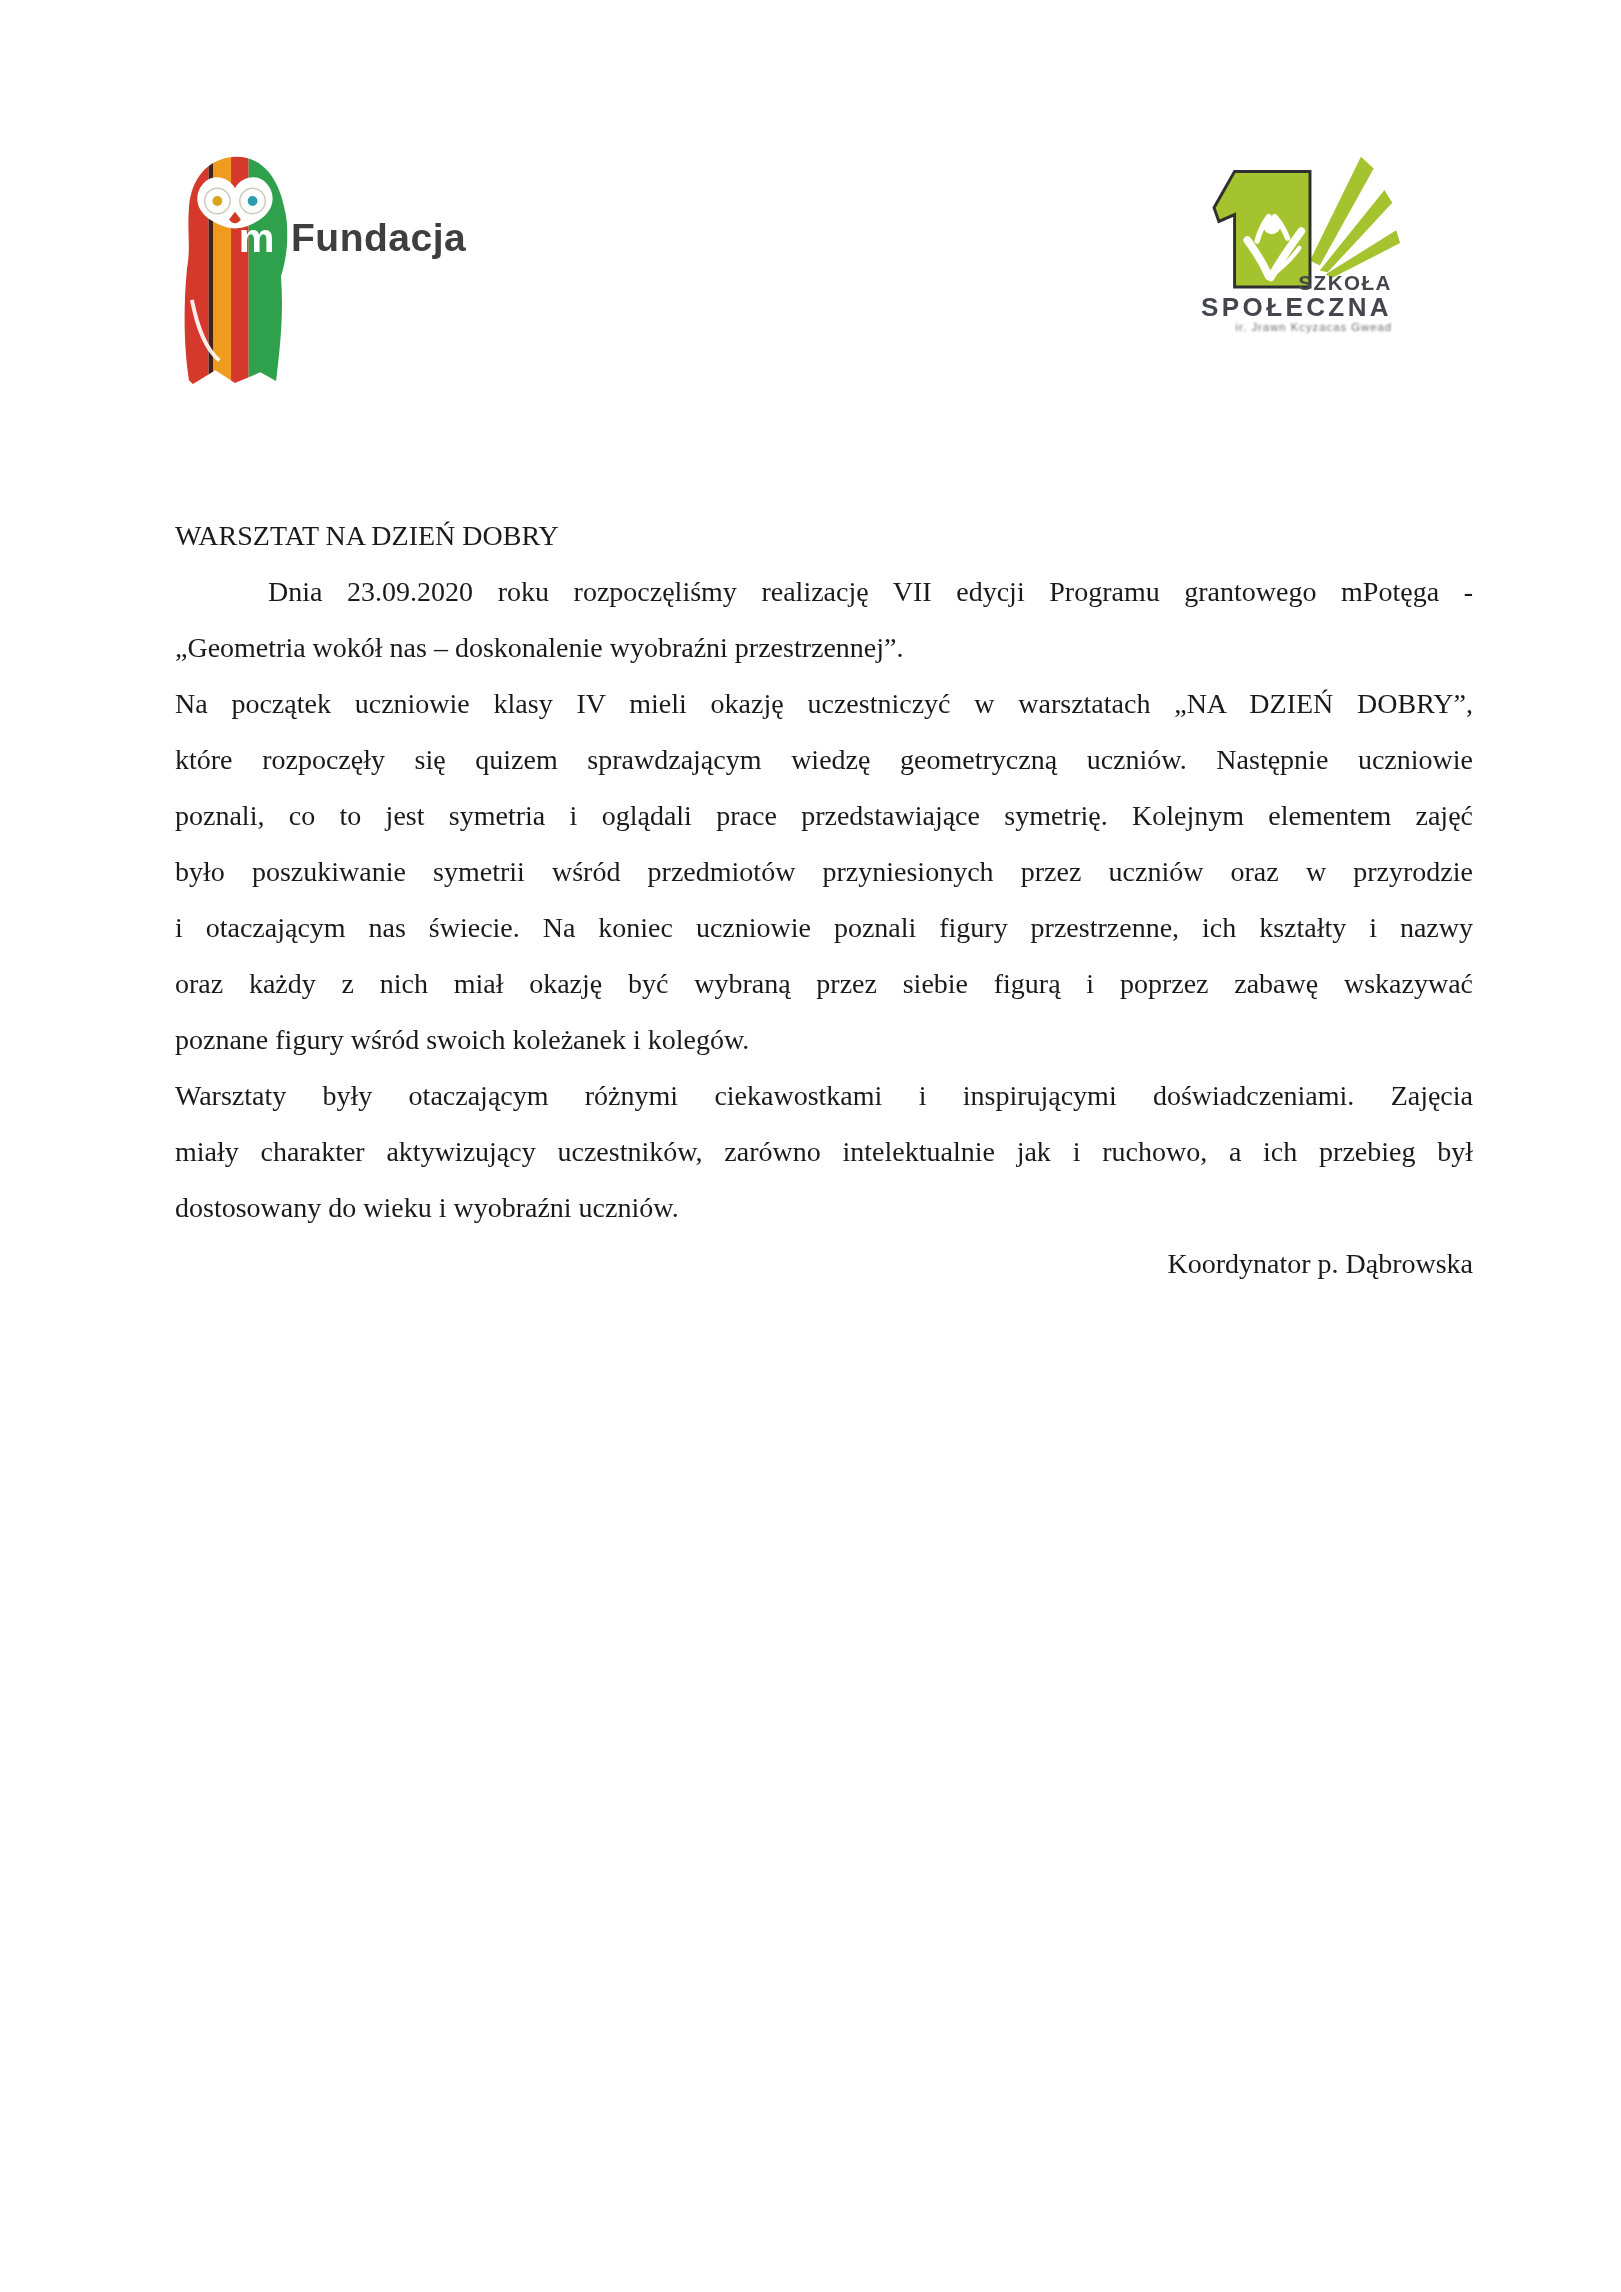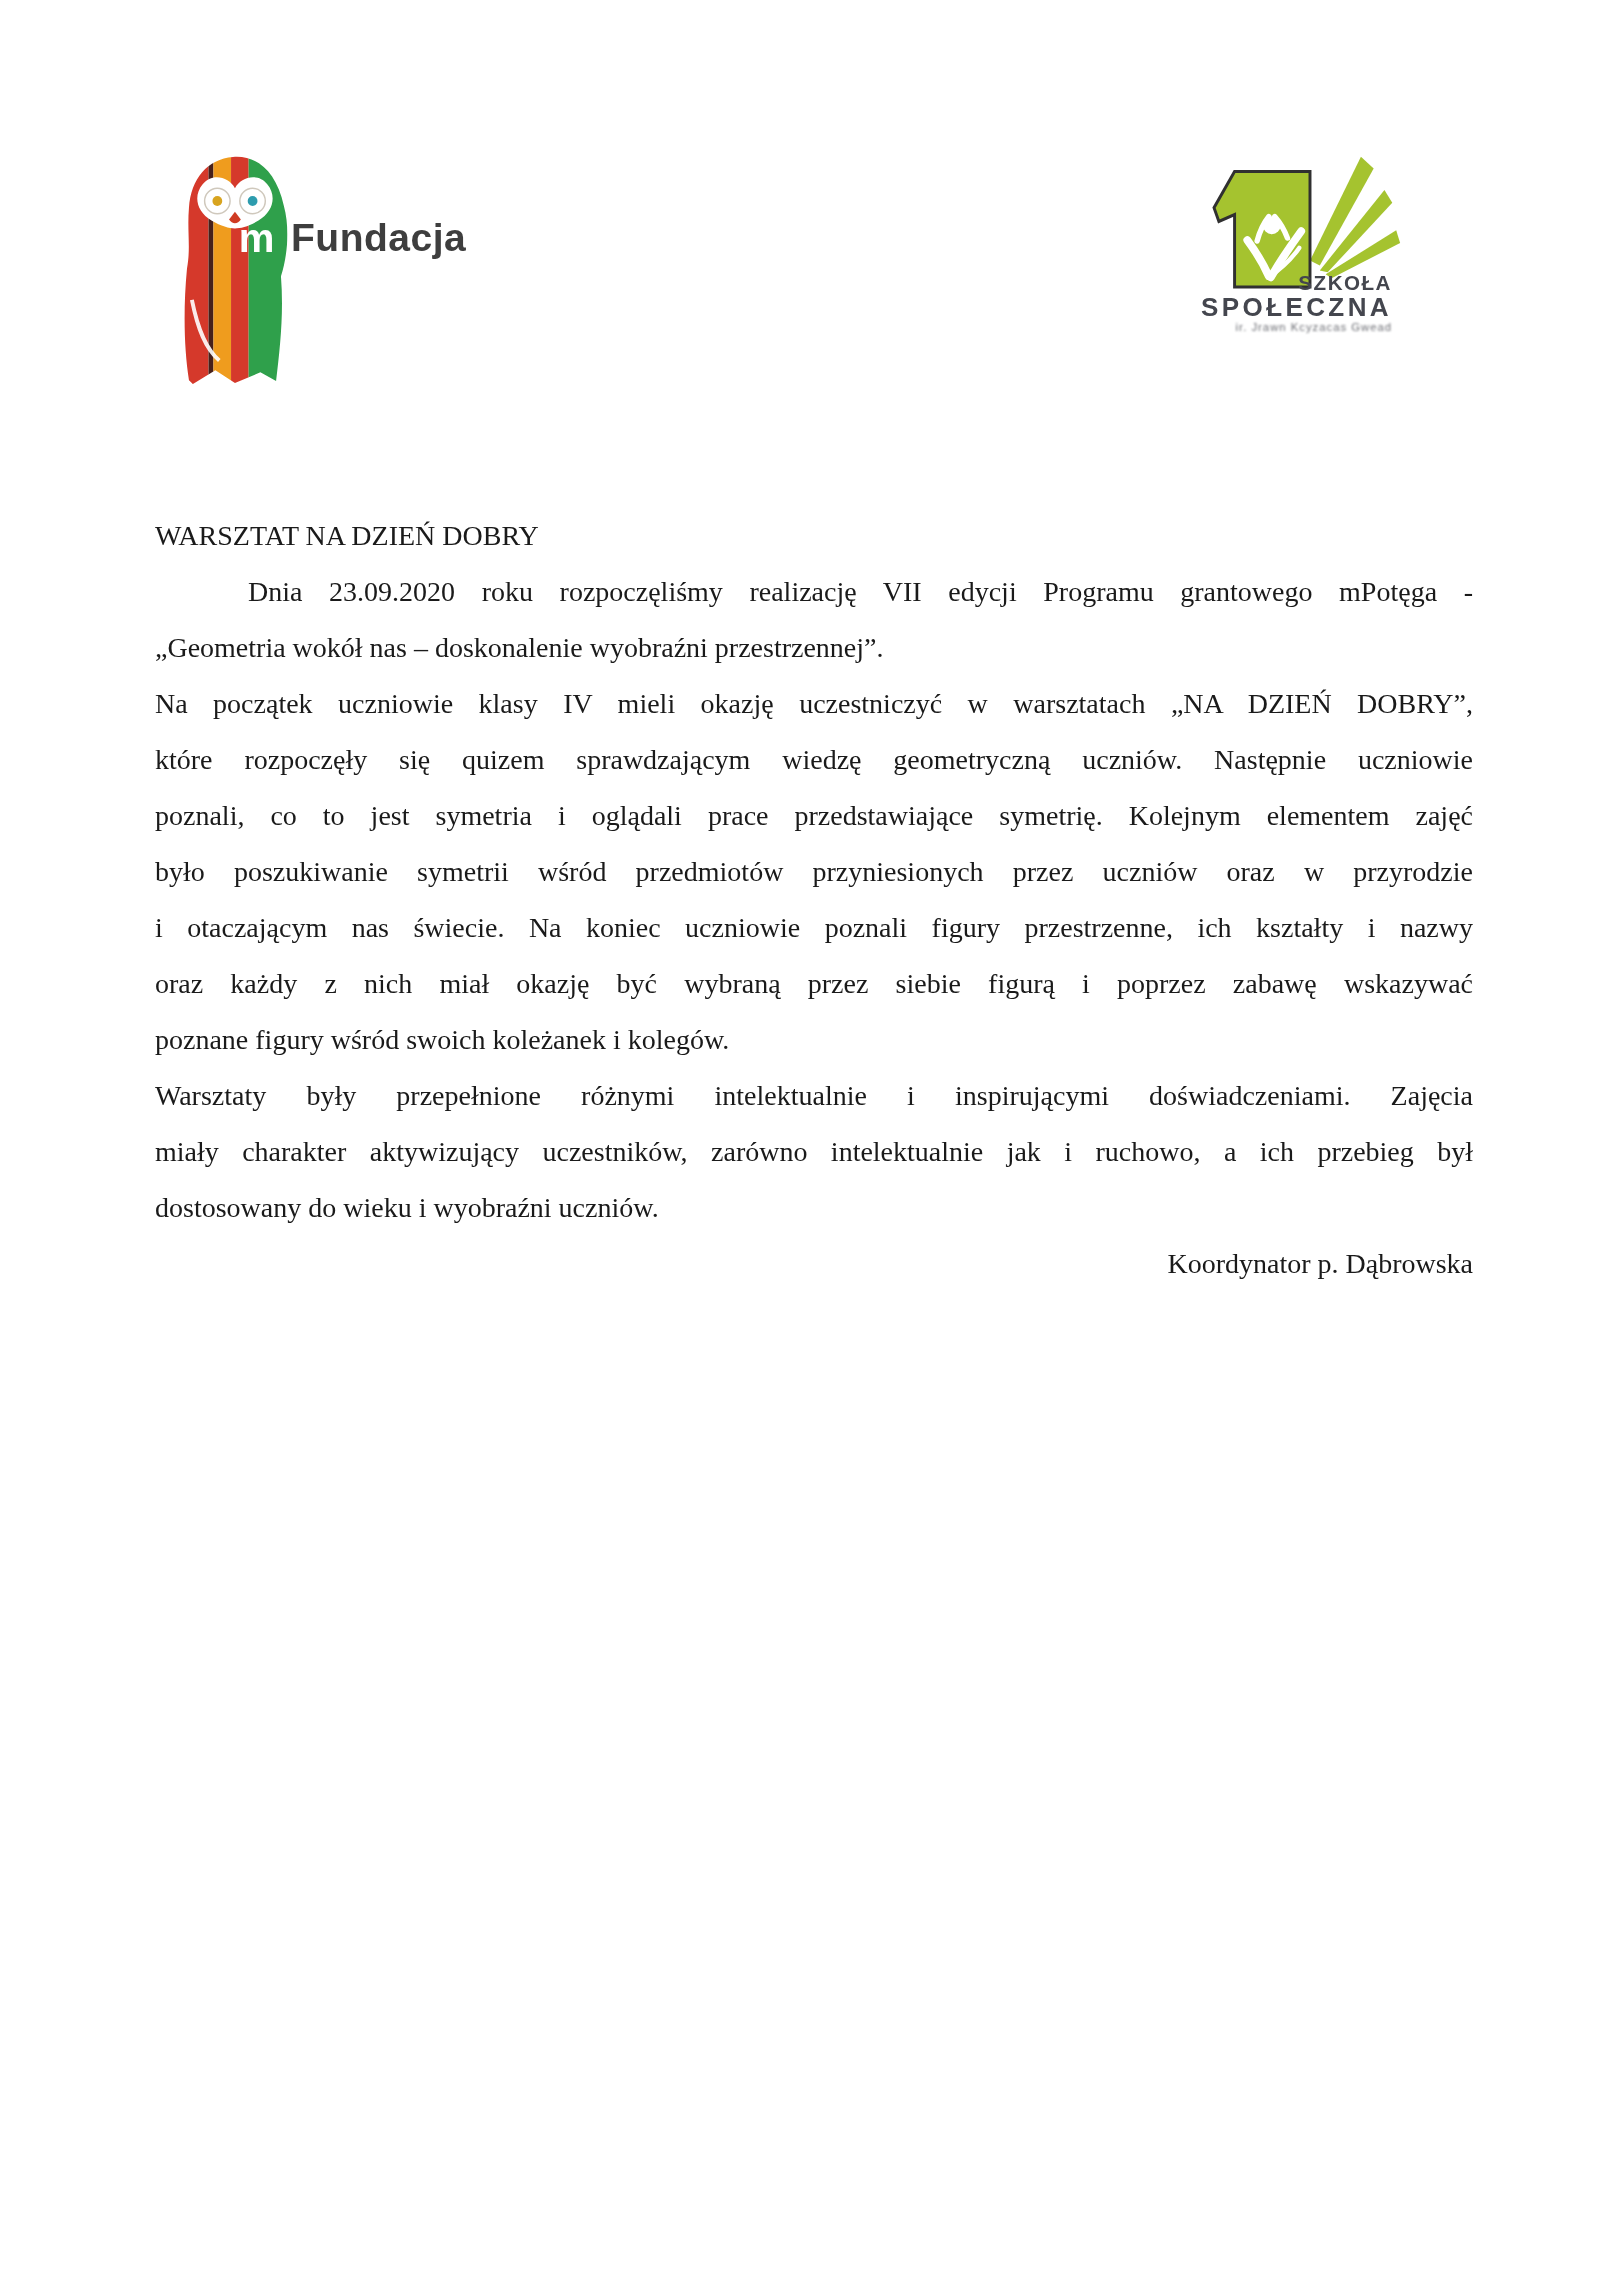--- a/index.html
+++ b/index.html
@@ -37,21 +37,21 @@
   .school-line1 { font-size:20.6px; line-height:22.5px; letter-spacing:1.5px; }
   .school-line2 { font-size:26px; line-height:22.5px; letter-spacing:3.4px; margin-top:1px; }
   .school-sub   { font-size:11.3px; line-height:11.8px; letter-spacing:1px; font-weight:normal;
                   filter:blur(1.2px); opacity:.8; margin-top:3.9px; }
 
   
   .textblock {
     position:absolute; left:155px; top:508px; width:1318px;
     font-size:28px; line-height:56px; color:var(--ink,#1a1a1a);
   }
-  .ln { text-align:justify; text-align-last:justify; }
+  .ln { text-align:justify; text-align-last:justify;margin-left:20px; }
   .ln.last  { text-align-last:left; }
   .ln.right { text-align:right; text-align-last:right; }
   .ln.indent { text-indent:93px; }
 </style>
 </head>
 <body>
 
 <div class="page">
 
   <div>
@@ -114,21 +114,21 @@
         <div class="ln last">WARSZTAT NA DZIEŃ DOBRY</div>
         <div class="ln indent">Dnia 23.09.2020 roku rozpoczęliśmy realizację VII edycji Programu grantowego mPotęga -</div>
         <div class="ln last">„Geometria wokół nas – doskonalenie wyobraźni przestrzennej”.</div>
         <div class="ln">Na początek uczniowie klasy IV mieli okazję uczestniczyć w warsztatach „NA DZIEŃ DOBRY”,</div>
         <div class="ln">które rozpoczęły się quizem sprawdzającym wiedzę geometryczną uczniów. Następnie uczniowie</div>
         <div class="ln">poznali, co to jest symetria i oglądali prace przedstawiające symetrię. Kolejnym elementem zajęć</div>
         <div class="ln">było poszukiwanie symetrii wśród przedmiotów przyniesionych przez uczniów oraz w przyrodzie</div>
         <div class="ln">i otaczającym nas świecie. Na koniec uczniowie poznali figury przestrzenne, ich kształty i nazwy</div>
         <div class="ln">oraz każdy z nich miał okazję być wybraną przez siebie figurą i poprzez zabawę wskazywać</div>
         <div class="ln last">poznane figury wśród swoich koleżanek i kolegów.</div>
-        <div class="ln">Warsztaty były przepełnione różnymi intelektualnie i inspirującymi doświadczeniami. Zajęcia</div>
+        <div class="ln">Warsztaty były otaczającym różnymi ciekawostkami i inspirującymi doświadczeniami. Zajęcia</div>
         <div class="ln">miały charakter aktywizujący uczestników, zarówno intelektualnie jak i ruchowo, a ich przebieg był</div>
         <div class="ln last">dostosowany do wieku i wyobraźni uczniów.</div>
         <div class="ln right">Koordynator p. Dąbrowska</div>
       </div>
   </div>
 
 </div>
 
 
 </body></html>

